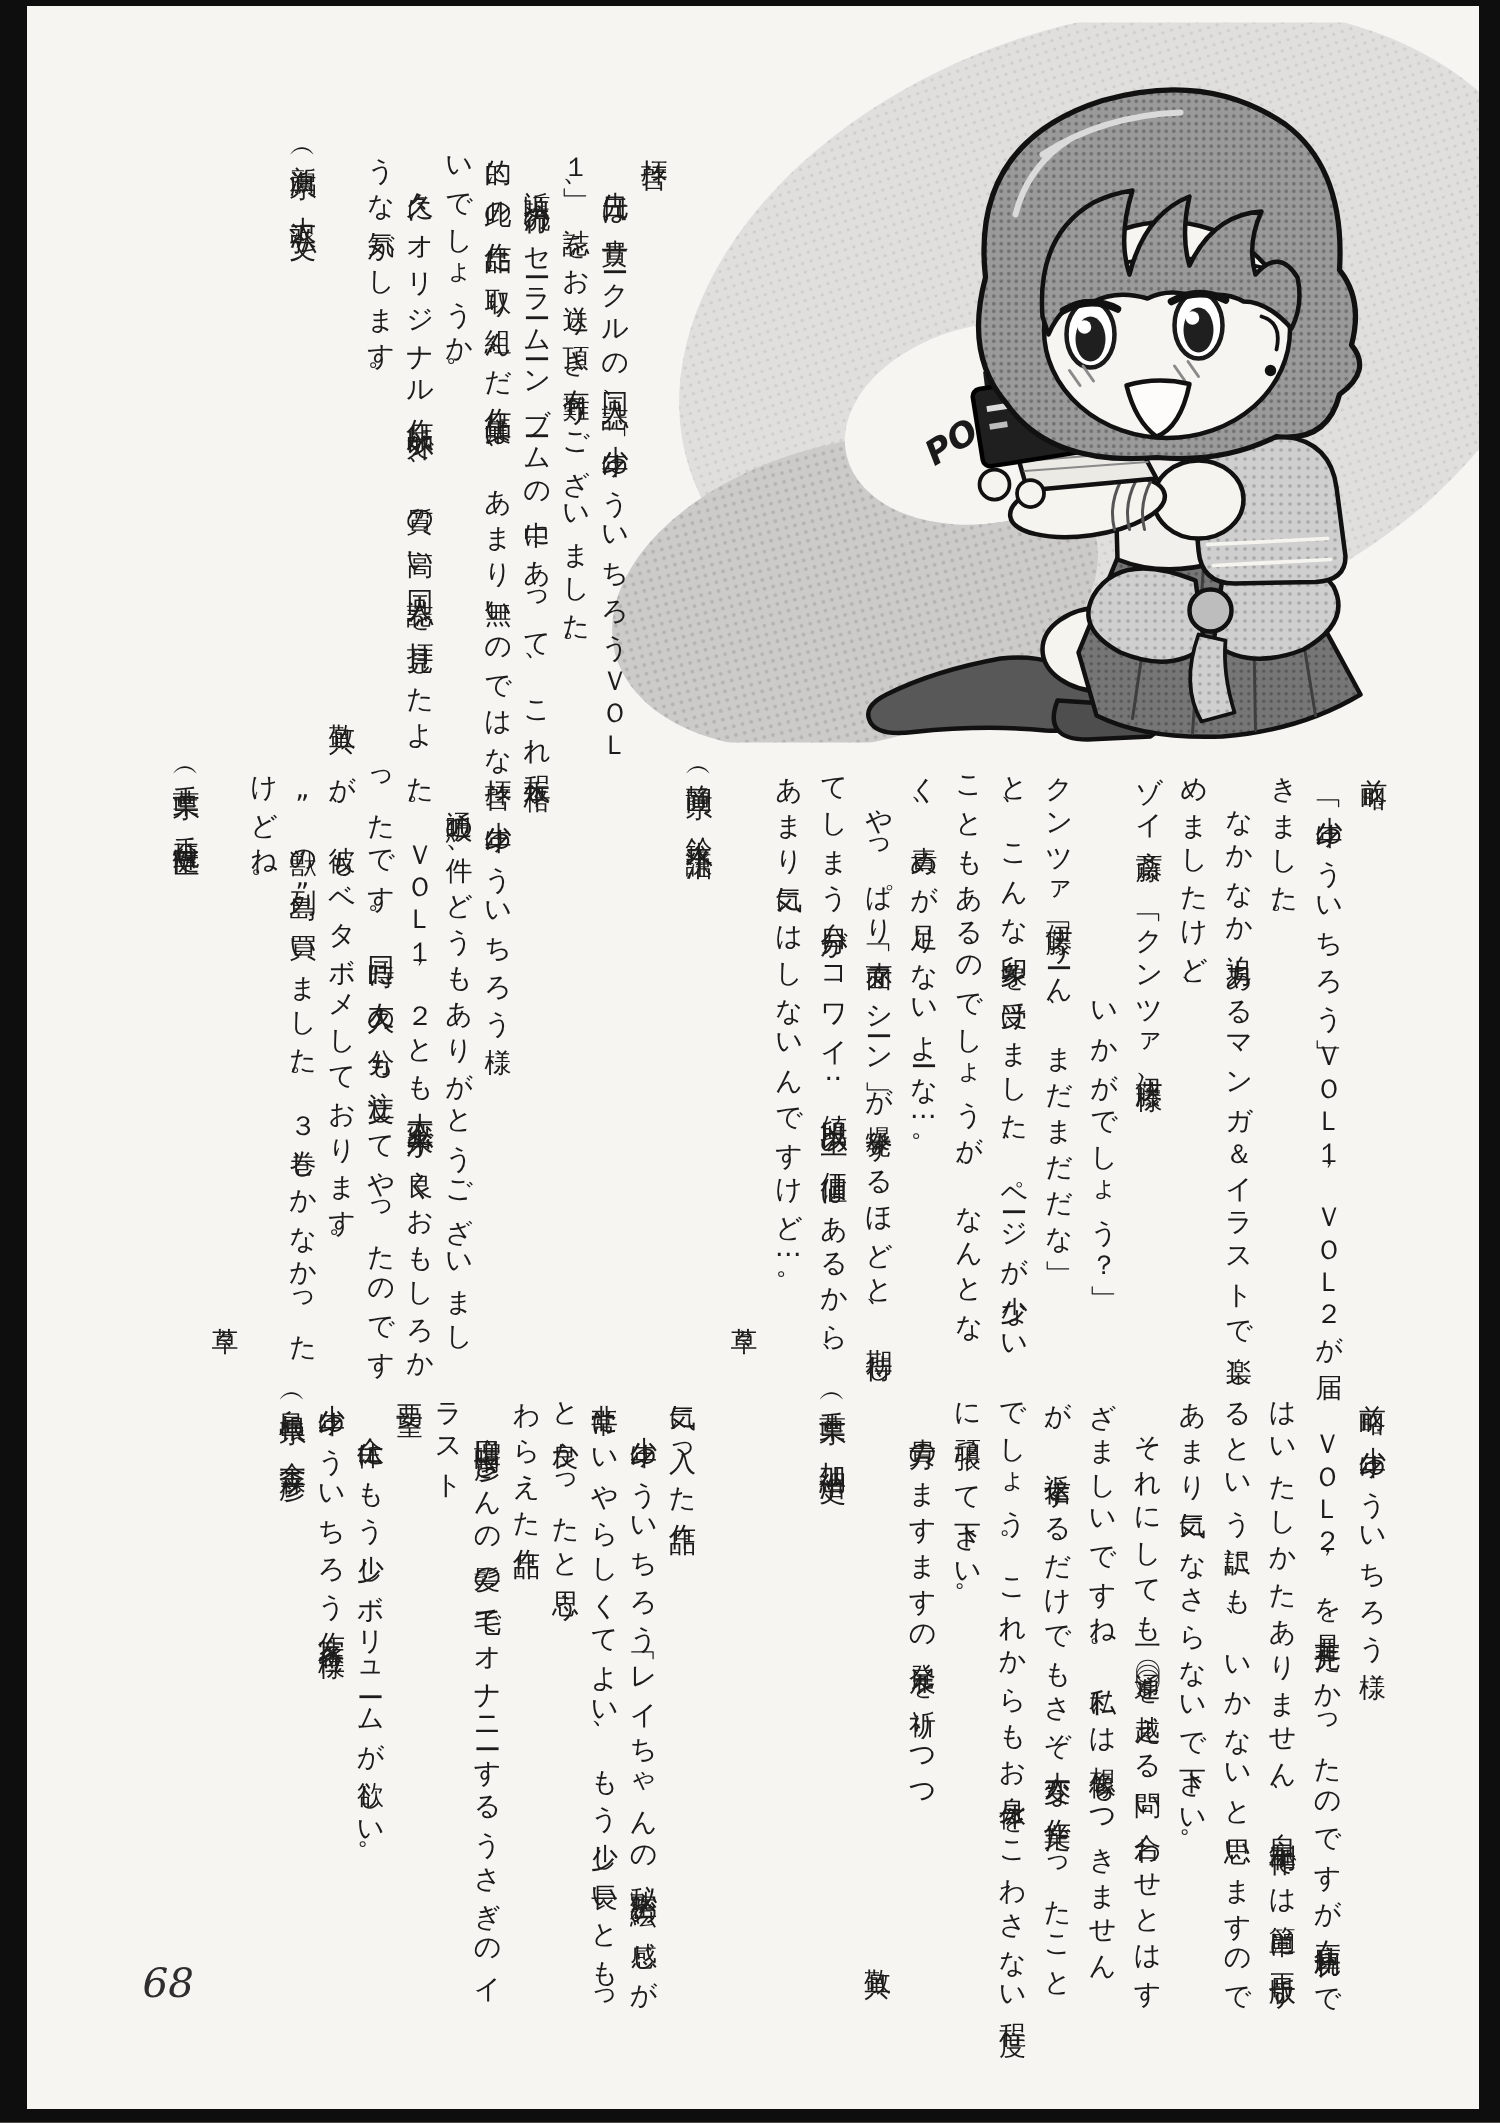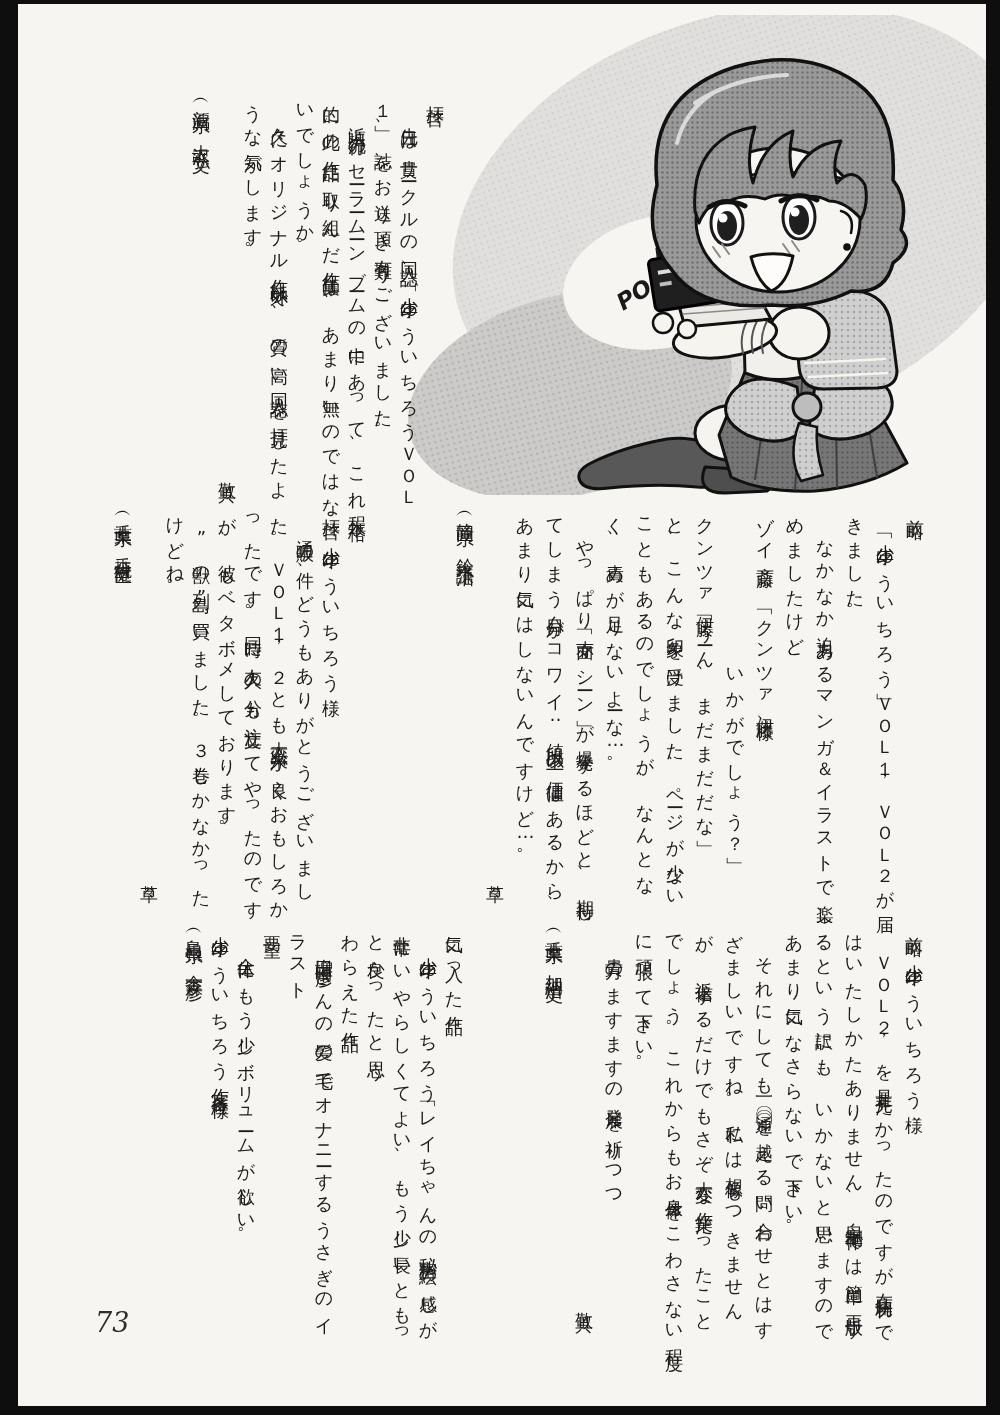--- a/index.html
+++ b/index.html
@@ -161,15 +161,15 @@
       <p class="body">気に入った作品</p>
       <p class="body">　少年ゆういちろう「レイちゃんの秘密」絵の感じが　非常にいやらしくてよい、もう少し長いともっと良かったと思う</p>
       <p class="body">わらえた作品</p>
       <p class="body">　増田晴彦さんの髪の毛でオナニーするうさぎのイラスト</p>
       <p class="body">要望</p>
       <p class="body">　全体にもう少しボリュームが欲しい。</p>
       <p class="body">少年ゆういちろう作家各位様</p>
       <p class="sig">（島根県‥金森彦一）</p>
     </section>
 
-    <div class="pageno">73</div>
+    <div class="pageno">68</div>
   </div>
 </div>
 
 </body></html>

